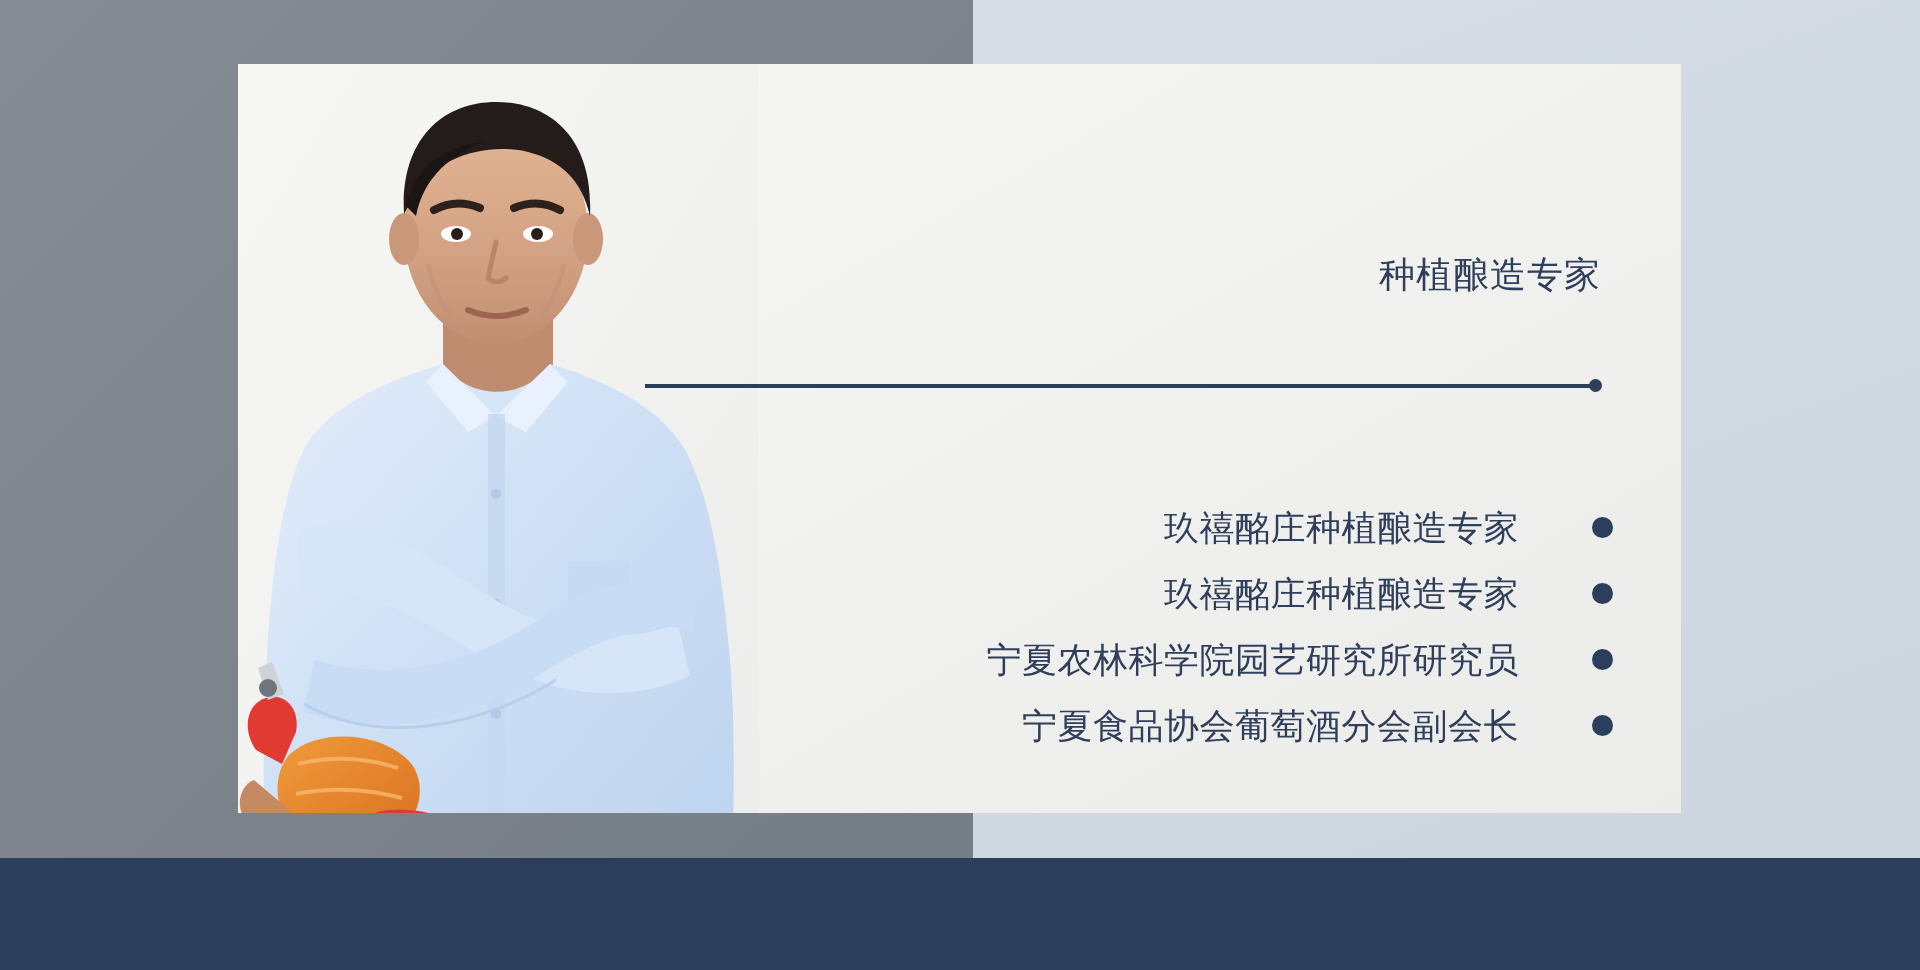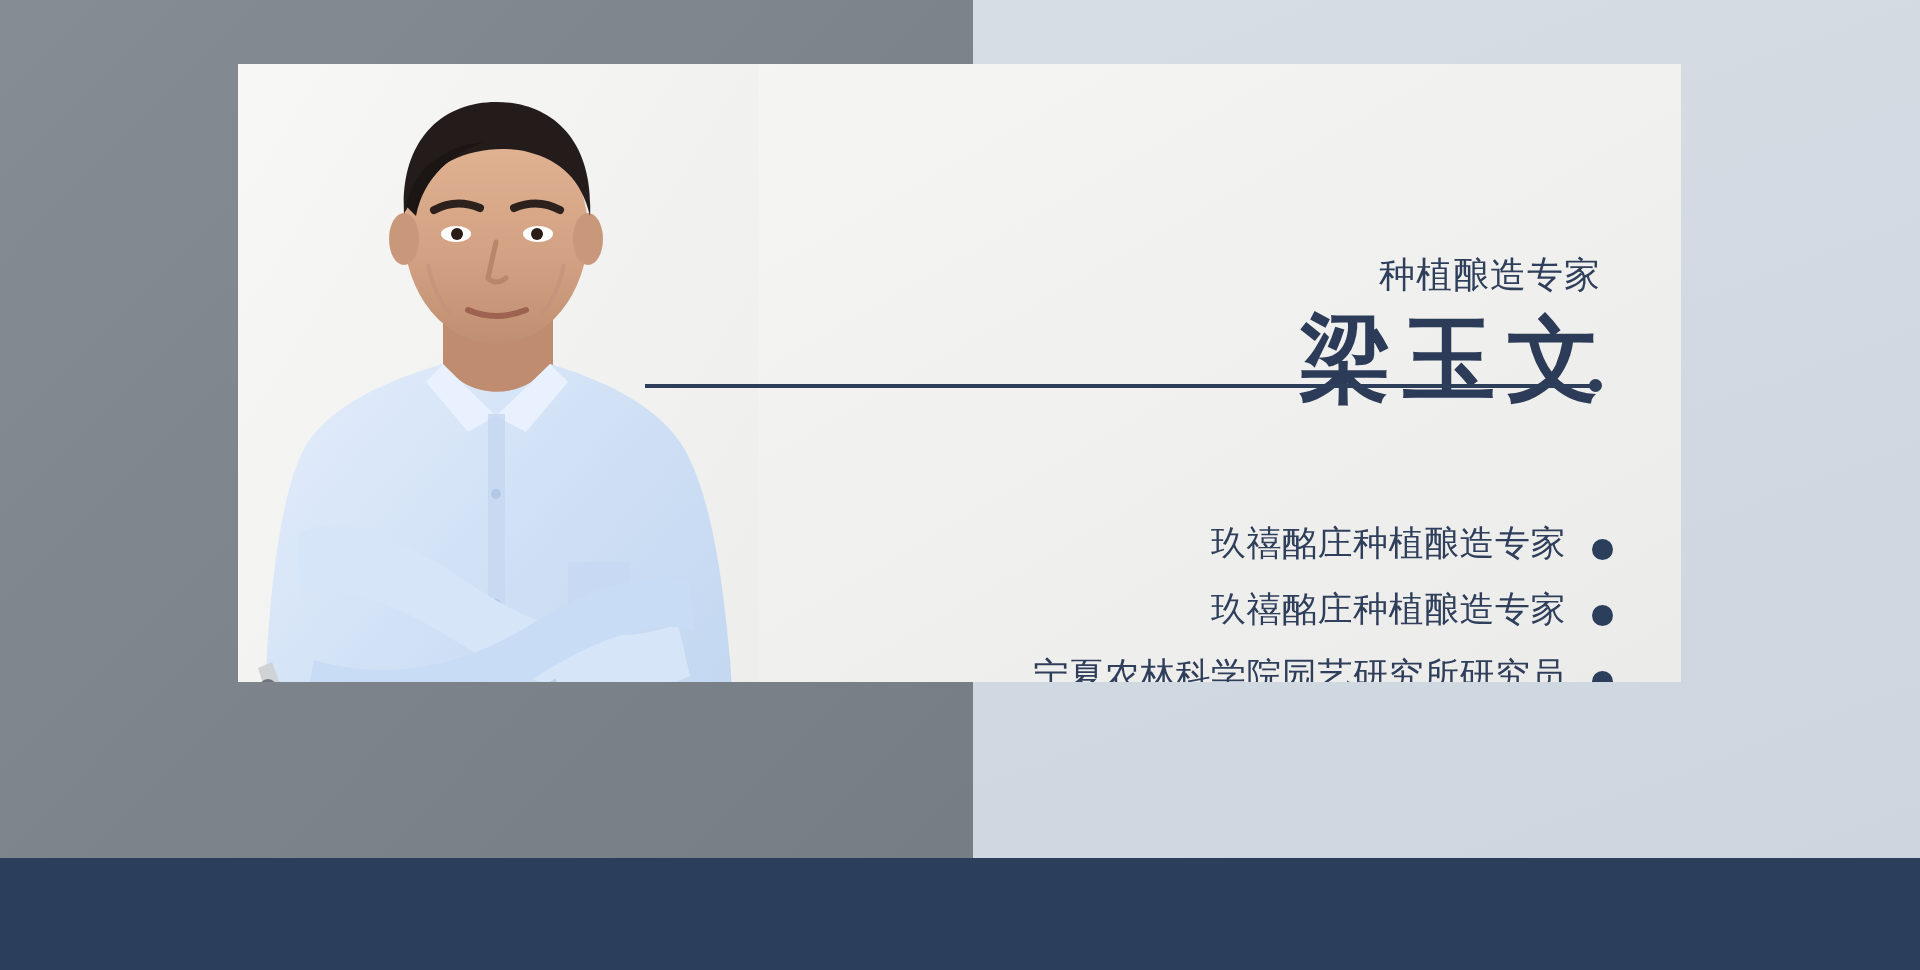--- a/index.html
+++ b/index.html
@@ -19,21 +19,21 @@
     position:absolute;left:973px;top:0;width:947px;height:858px;
     background:linear-gradient(160deg,#d6dde5 0%,#d0d8e1 60%,#cdd5df 100%);
   }
   .bg-navy{
     position:absolute;left:0;top:858px;width:1920px;height:112px;
     background:#2b3e5c;
   }
 
   
   .card{
-    position:absolute;left:238px;top:64px;width:1443px;height:618px;
+    position:absolute;left:238px;top:64px;width:1443px;height:749px;
     background:linear-gradient(150deg,#f7f7f6 0%,#f2f2f0 45%,#ebebe9 100%);
     overflow:hidden;
   }
 
   
   .portrait{
     position:absolute;left:0px;top:0px;width:520px;height:842px;
     overflow:hidden;
   }
   .portrait svg{display:block;width:520px;height:842px;}
@@ -62,22 +62,22 @@
     position:absolute;left:1351px;top:315px;width:13px;height:13px;
     border-radius:50%;background:#2d3e5a;
   }
 
   
   .creds{
     position:absolute;right:68px;top:430px;
     display:flex;flex-direction:column;align-items:flex-end;
   }
   .cred-row{
-    display:flex;align-items:flex-end;justify-content:flex-end;
-    height:66px;white-space:nowrap;
+    display:flex;align-items:center;justify-content:flex-end;
+    height:66px;white-space:nowrap;gap:47px;
   }
   .cred-label{
     font-size:35px;line-height:1;color:#2f3f5b;letter-spacing:0.5px;
     text-align:right;
     font-family:"Liberation Sans","DejaVu Sans",sans-serif;
   }
   .cred-dot{
     width:21px;height:21px;border-radius:50%;background:#2b3e5c;
     margin-left:26px;flex:0 0 auto;
   }
@@ -187,21 +187,20 @@
         <circle cx="30" cy="624" r="9" fill="#6e757c"></circle>
         <path d="M126 790 C112 772 124 748 150 746 C194 742 236 762 244 790
                  C250 812 226 828 190 826 C156 824 136 810 126 790 Z" fill="#e03a32"></path>
         <rect x="168" y="772" width="54" height="30" rx="4" fill="#3b3f45"></rect>
         <path d="M174 780 L216 780 M174 790 L210 790" stroke="#cfd3d6" stroke-width="2"></path>
       </svg>
     </div>
 
     <div class="subtitle">种植酿造专家</div>
 
-    <div class="name">梁玉文</div>
 
     <div class="rule"></div>
     <div class="rule-dot"></div>
 
     <div class="creds">
 
       <div class="cred-row">
         <span class="cred-label">玖禧酩庄种植酿造专家</span>
         <span class="cred-dot"></span>
       </div>
@@ -210,20 +209,21 @@
         <span class="cred-label">玖禧酩庄种植酿造专家</span>
         <span class="cred-dot"></span>
       </div>
 
       <div class="cred-row">
         <span class="cred-label">宁夏农林科学院园艺研究所研究员</span>
         <span class="cred-dot"></span>
       </div>
 
       <div class="cred-row">
+        <span class="cred-label">宁夏食品协会葡萄酒分会副会长</span>
         <span class="cred-dot"></span>
       </div>
 
 
     </div>
 
   </div>
 </div>
 
 </body></html>

